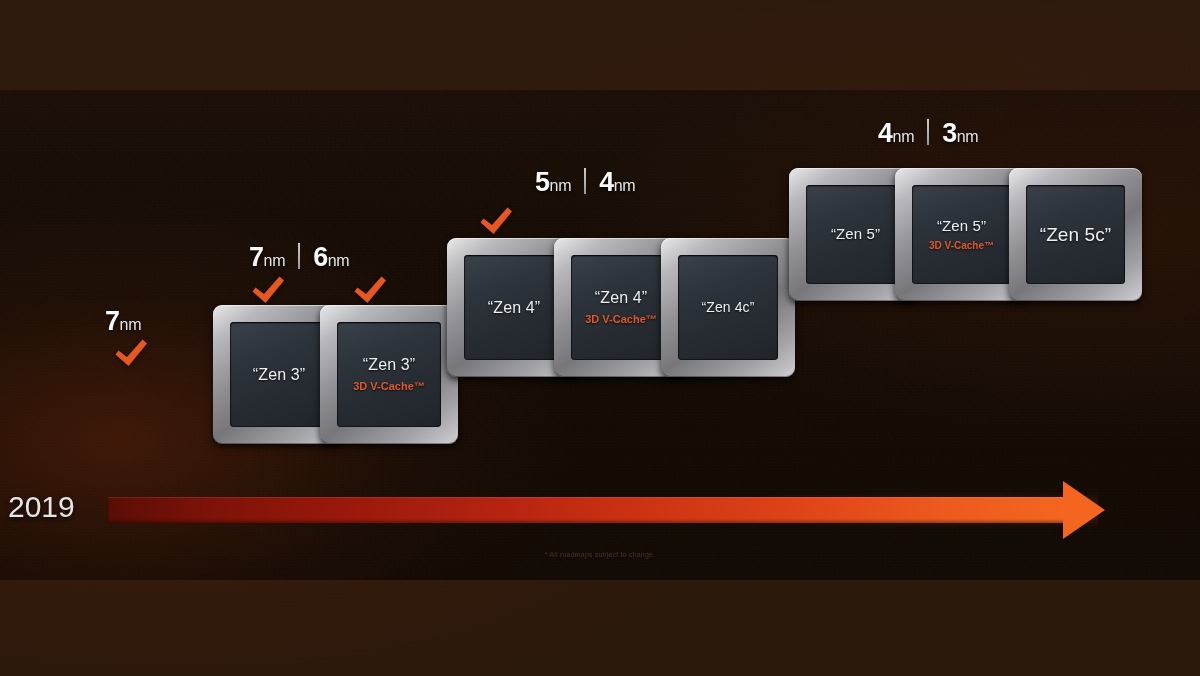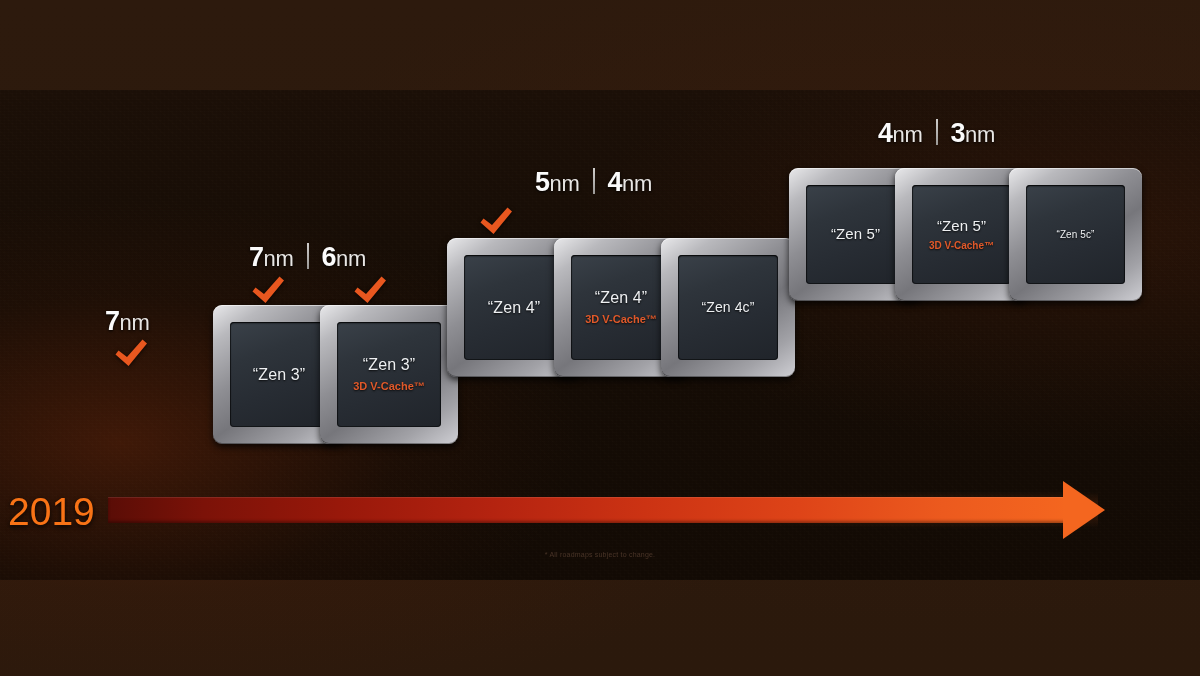--- a/index.html
+++ b/index.html
@@ -56,21 +56,21 @@
     color: #f2f2f2;
     text-shadow: 0 1px 3px rgba(0,0,0,0.9);
   }
   .node-num {
     font-size: 27px;
     font-weight: bold;
     letter-spacing: -0.5px;
     color: #fbfbfb;
   }
   .node-unit {
-    font-size: 22px;
+    font-size: 16px;
     font-weight: normal;
     color: #e8e6e4;
     letter-spacing: -0.3px;
   }
   .node-sep {
     display: inline-block;
     width: 2px;
     height: 26px;
     margin: 0 13px;
     background: linear-gradient(180deg, #cfcdcb 0%, #9b9997 100%);
@@ -156,22 +156,22 @@
     position: absolute;
     left: 108px;
     top: 486px;
     width: 990px;
     height: 48px;
     background: radial-gradient(ellipse 520px 26px at 88% 50%, rgba(244,102,31,0.22) 0%, rgba(0,0,0,0) 72%);
     pointer-events: none;
   }
   .year {
     position: absolute;
-    font-size: 39px;
-    color: #f97316;
+    font-size: 30px;
+    color: #e5e5e5;
     letter-spacing: 0px;
     text-shadow: 0 2px 5px rgba(0,0,0,0.85);
   }
   .footnote {
     position: absolute;
     left: 0;
     top: 551px;
     width: 1200px;
     text-align: center;
     font-size: 7px;
@@ -273,21 +273,21 @@
 
   <div class="chip" style="left:895px; top:168px; width:99px; height:99px;">
     <div class="chip-die">
       <div class="chip-name" style="font-size:15px;">“Zen 5”</div>
       <div class="chip-sub" style="font-size:10px;">3D V-Cache™</div>
     </div>
   </div>
 
   <div class="chip" style="left:1009px; top:168px; width:99px; height:99px;">
     <div class="chip-die">
-      <div class="chip-name" style="font-size:10px;">“Zen 5c”</div>
+      <div class="chip-name" style="font-size:19px;">“Zen 5c”</div>
     </div>
   </div>
 
   <div class="timeline-glow"></div>
   <div class="timeline-bar"></div>
   <div class="timeline-head"></div>
 
   <div class="year" style="left:8px; top:490px;">2019</div>
 
   <div class="footnote">* All roadmaps subject to change.</div>

